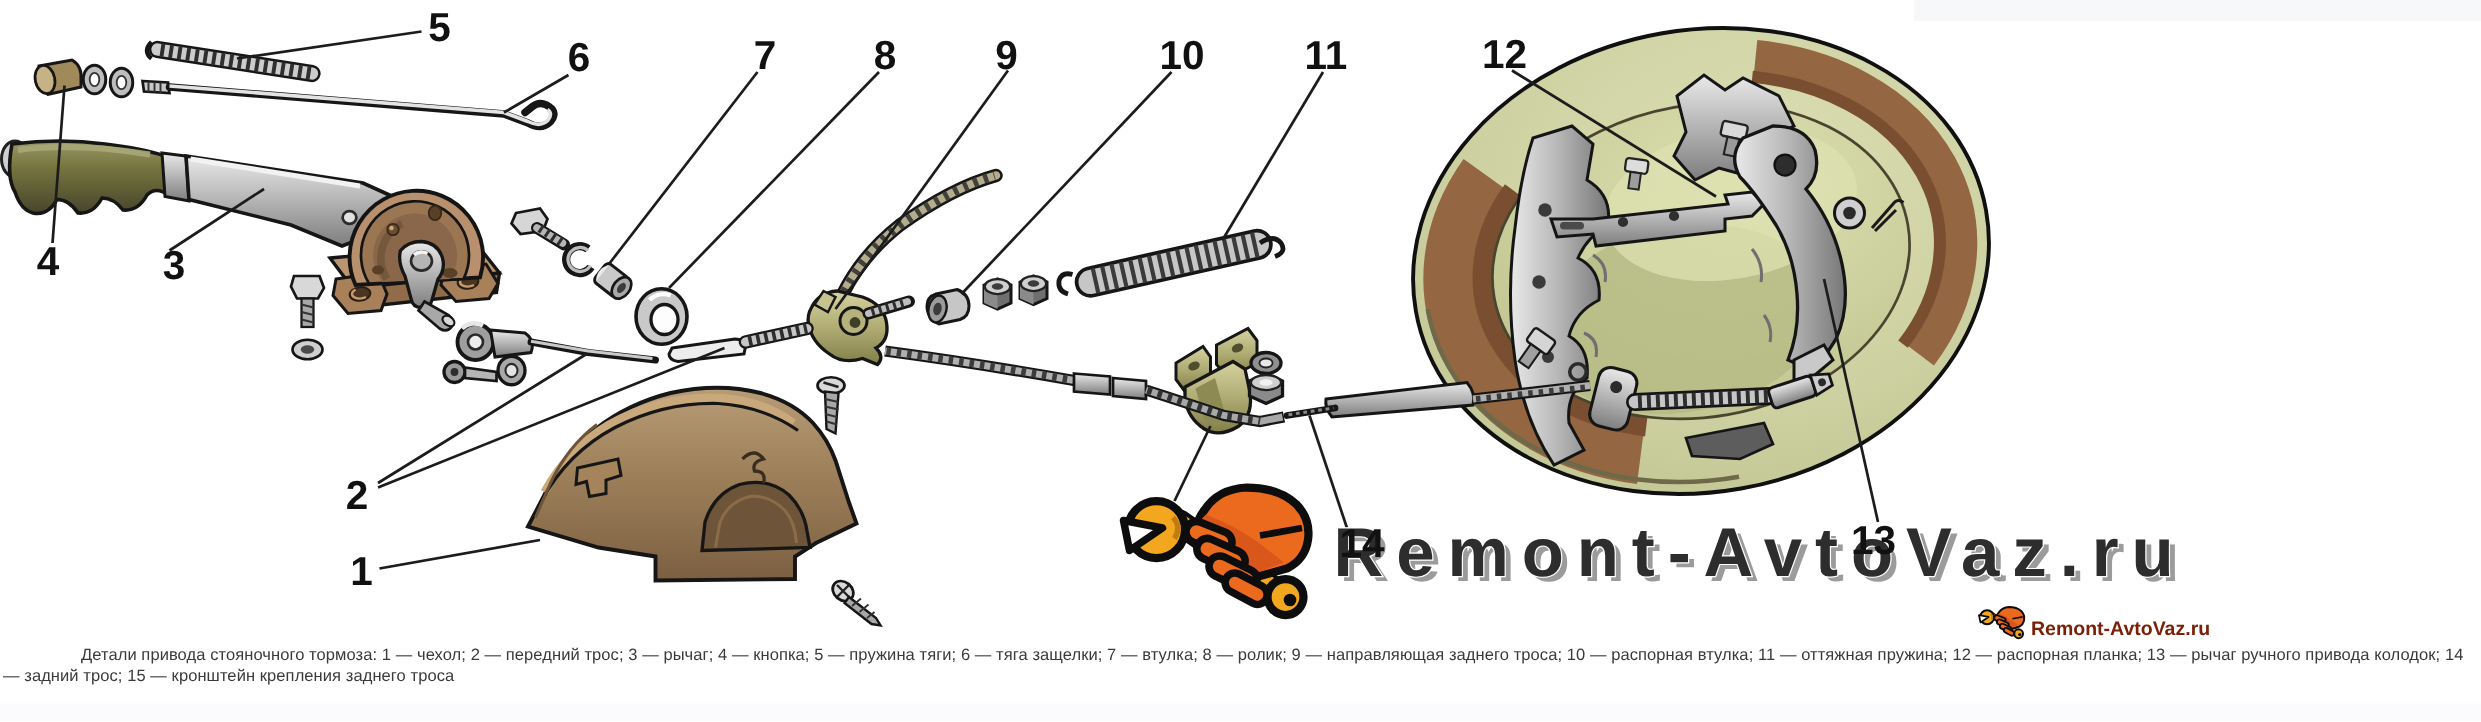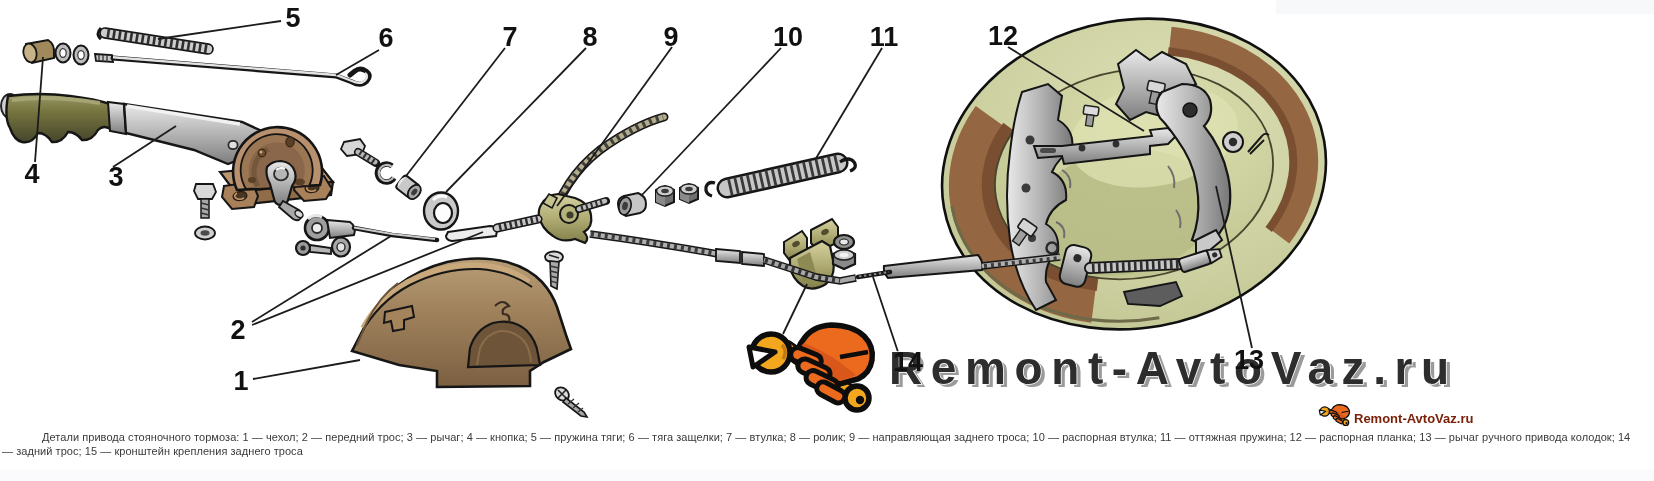--- a/index.html
+++ b/index.html
@@ -420,15 +420,15 @@
  <text x="510" y="46">7</text>
  <text x="590" y="46">8</text>
  <text x="671" y="46">9</text>
  <text x="788" y="46">10</text>
  <text x="884" y="46">11</text>
  <text x="1003" y="45">12</text>
  <text x="1249" y="369">13</text>
  <text x="908" y="371">14</text>
 </g>
 </svg>
-<div class="cap" style="left:42px;top:431px;">Детали привода стояночного тормоза: 1 — чехол; 2 — передний трос; 3 — рычаг; 4 — кнопка; 5 — пружина тяги; 6 — тяга защелки; 7 — втулка; 8 — ролик; 9 — направляющая заднего троса; 10 — распорная втулка; 11 — оттяжная пружина; 12 — распорная планка; 13 — рычаг ручного привода колодок; 14</div>
+<div class="cap" style="left:54px;top:431px;">Детали привода стояночного тормоза: 1 — чехол; 2 — передний трос; 3 — рычаг; 4 — кнопка; 5 — пружина тяги; 6 — тяга защелки; 7 — втулка; 8 — ролик; 9 — направляющая заднего троса; 10 — распорная втулка; 11 — оттяжная пружина; 12 — распорная планка; 13 — рычаг ручного привода колодок; 14</div>
 <div class="cap" style="left:2px;top:444.5px;">— задний трос; 15 — кронштейн крепления заднего троса</div>
 </div>
 
 </body></html>

